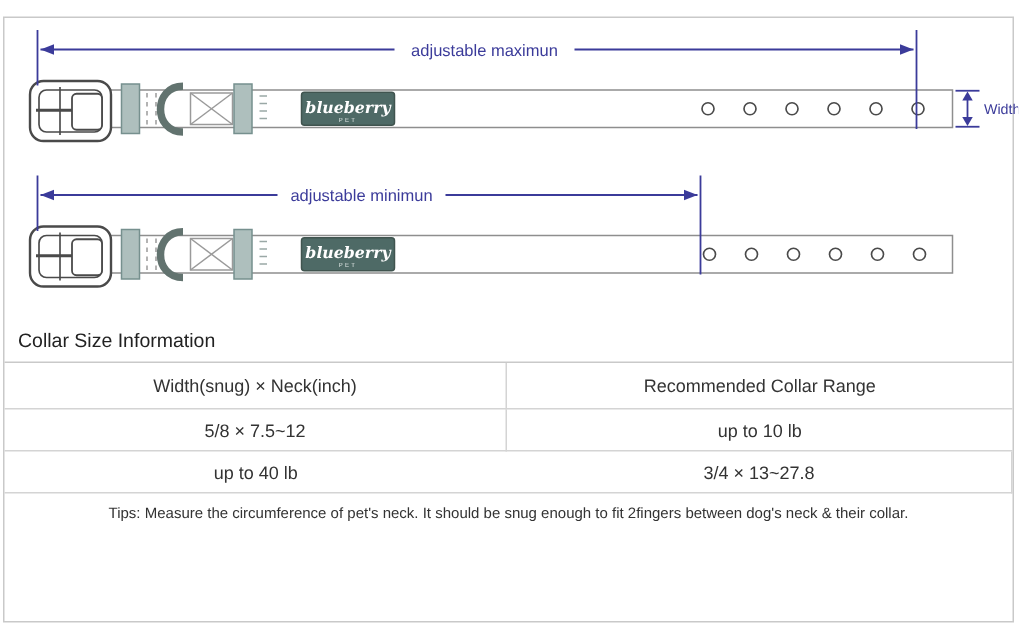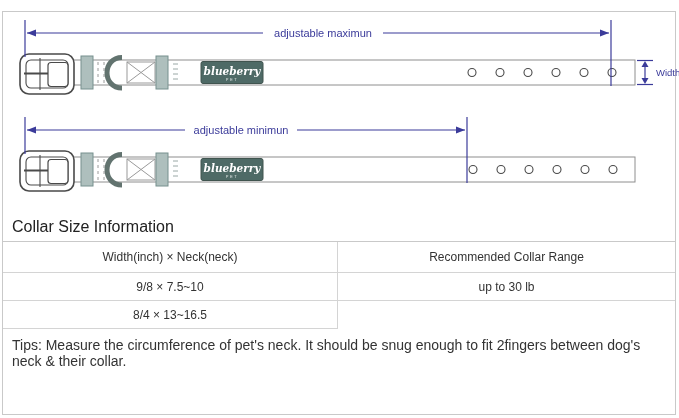--- a/index.html
+++ b/index.html
@@ -11,28 +11,28 @@
   .anno{fill:#3b3b9a;font-size:11px;font-family:"Liberation Sans",sans-serif;}
   .anno-small{fill:#3b3b9a;font-size:9.5px;font-family:"Liberation Sans",sans-serif;}
   .brand-script{fill:#ffffff;font-size:10.5px;font-style:italic;font-weight:bold;
                 font-family:"DejaVu Serif",serif;}
   .brand-sub{fill:#dfe6e4;font-size:4px;letter-spacing:1.5px;
              font-family:"Liberation Sans",sans-serif;}
   
   .table-area{position:absolute;left:3px;top:212px;width:672px;height:202px;
               color:#333;font-size:12px;}
   .t-title{height:29px;line-height:29px;padding-left:9px;border-bottom:1px solid #c9c9c9;
-           font-size:16px;color:#222;}
+           font-size:13px;color:#222;}
   .t-grid{display:grid;grid-template-columns:335px 1fr;}
   .t-cell{display:flex;align-items:center;justify-content:center;text-align:center;
           border-bottom:1px solid #d4d4d4;}
   .t-c1{border-right:1px solid #d4d4d4;}
   .t-head{height:30px;}
   .t-row{height:27px;}
-  .t-tips{padding:8px 9px 0 9px;font-size:14px;color:#333;text-align:left;}
+  .t-tips{padding:8px 9px 0 9px;font-size:10px;color:#333;text-align:center;}
 </style>
 </head>
 <body>
 
 <div class="page">
   <div class="frame"></div>
 
   <svg class="diagram-svg" width="679" height="213" viewBox="0 0 679 213">
 
     <g>
@@ -142,25 +142,26 @@
       <line x1="297" y1="130" x2="465" y2="130"></line>
       <polygon points="27,130 36,126.5 36,133.5" stroke="none"></polygon>
       <polygon points="465,130 456,126.5 456,133.5" stroke="none"></polygon>
       <text x="241" y="134" text-anchor="middle" class="anno" stroke="none">adjustable minimun</text>
     </g>
   </svg>
 
   <div class="table-area">
     <div class="t-title">Collar Size Information</div>
     <div class="t-grid">
-      <div class="t-cell t-c1 t-head">Width(inch)  ×  Neck(neck)</div>
+      <div class="t-cell t-c1 t-head">Width(snug)  ×  Neck(inch)</div>
       <div class="t-cell t-head">Recommended Collar Range</div>
 
-      <div class="t-cell t-c1 t-row">9/8 × 7.5~10</div>
+      <div class="t-cell t-c1 t-row">5/8 × 7.5~12</div>
+      <div class="t-cell t-row">up to 10 lb</div>
 
-      <div class="t-cell t-row">up to 30 lb</div>
+      <div class="t-cell t-row">up to 40 lb</div>
 
-      <div class="t-cell t-c1 t-row">8/4 × 13~16.5</div>
+      <div class="t-cell t-c1 t-row">3/4 × 13~27.8</div>
 
     </div>
     <div class="t-tips">Tips: Measure the circumference of pet's neck. It should be snug enough to fit 2fingers between dog's neck &amp; their collar.</div>
   </div>
 </div>
 
 </body></html>

